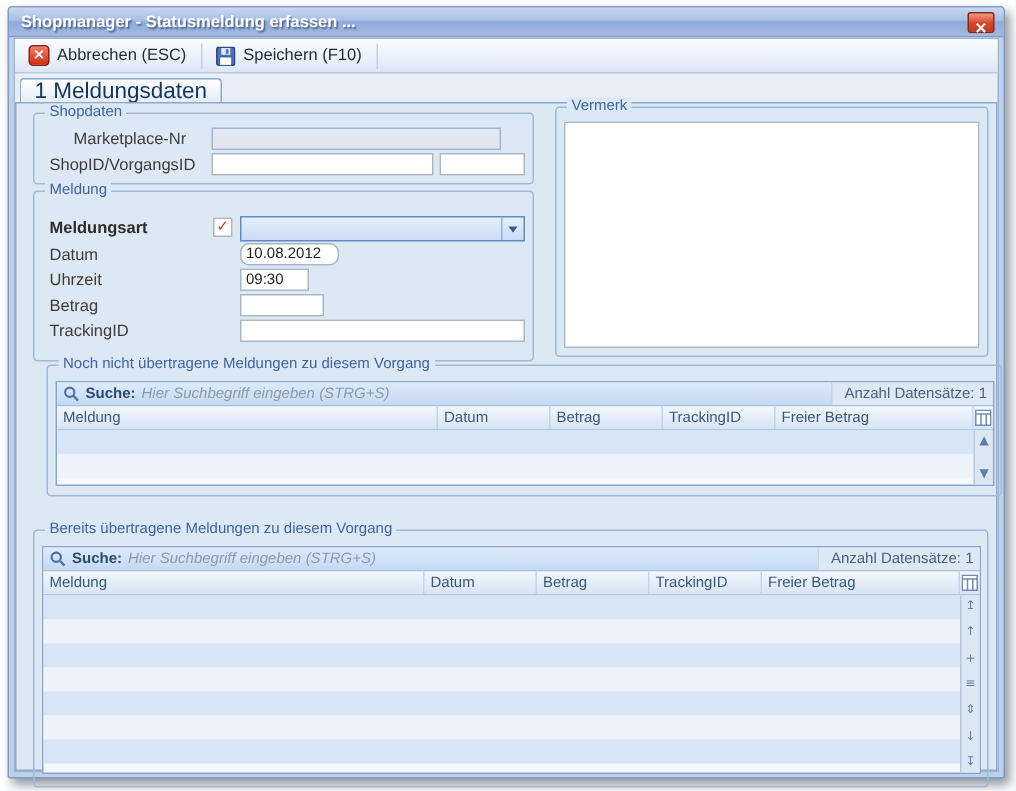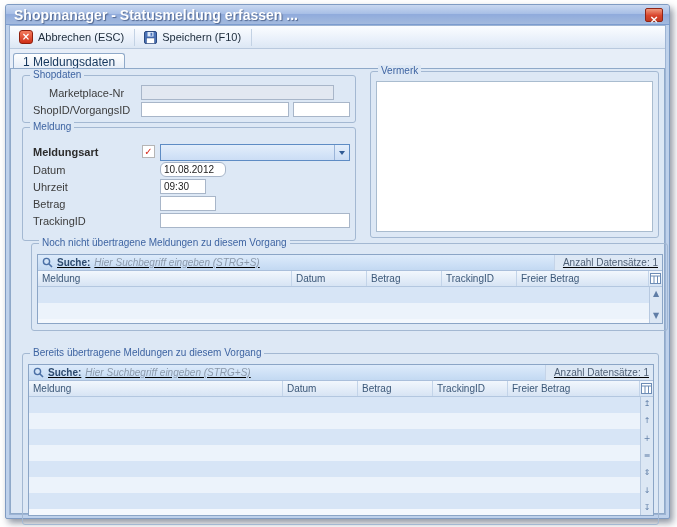--- a/index.html
+++ b/index.html
@@ -5,21 +5,21 @@
   * { margin:0; padding:0; box-sizing:border-box; font-family:"Liberation Sans","DejaVu Sans",sans-serif; }
   html,body { width:677px; height:527px; background:#ffffff; overflow:hidden; position:relative; }
 
   .window { position:absolute; left:5px; top:4px; width:665px; height:515px;
             background:#bed1eb; border:1px solid #7f9bc2; border-radius:3px 3px 2px 2px;
             box-shadow:3px 4px 7px rgba(70,80,100,.6); }
 
   .titlebar { position:absolute; left:0; top:0; right:0; height:20px; border-radius:2px 2px 0 0;
               background:linear-gradient(180deg,#c9d8f0 0%,#a8bfe6 45%,#90abdc 50%,#a3bade 100%);
               border-bottom:1px solid #7c9ccf; display:flex; align-items:center; padding:0 8px; }
-  .title { color:#ffffff; font-size:14px; font-weight:bold; text-shadow:1px 1px 1px rgba(40,60,100,.65); }
+  .title { color:#ffffff; font-size:11px; font-weight:bold; text-shadow:1px 1px 1px rgba(40,60,100,.65); }
   .close-btn { position:absolute; right:6px; top:3px; width:18px; height:14px;
                background:linear-gradient(180deg,#f09a7e,#d9442c 55%,#c03a22);
                border:1px solid #8f2516; border-radius:2px; color:#fff; text-align:center; cursor:default; }
   .close-btn span { font-size:11px; font-weight:bold; line-height:12px; font-family:"DejaVu Sans",sans-serif; }
 
   .client { position:absolute; left:3px; top:20px; right:3px; bottom:3px; background:#e7eef8;
             border:1px solid #9db4d4; }
 
   .toolbar { position:absolute; left:0; top:0; right:0; height:23px;
              background:linear-gradient(180deg,#fbfdff,#e9f0fa 60%,#dce7f4);
@@ -27,21 +27,21 @@
   .tb-btn { height:19px; display:flex; align-items:center; gap:5px; padding:0 7px 0 5px;
             font-size:11px; color:#1c2b3a; border-radius:2px; }
   .tb-sep { width:1px; height:17px; background:#c3d2e4; margin:0 3px; }
   .icon-cancel { width:14px; height:14px; border-radius:3px;
                  background:linear-gradient(180deg,#f47b5e,#cf2e16); border:1px solid #8f1f0d;
                  color:#fff; text-align:center; }
   .icon-cancel span { font-size:10px; font-weight:bold; line-height:12px; display:block; font-family:"DejaVu Sans",sans-serif; }
   .icon-save { width:14px; height:14px; display:flex; align-items:center; justify-content:center; }
 
   .tabstrip { position:absolute; left:3px; top:26px; height:17px; }
-  .tab { display:inline-block; height:17px; padding:0 9px; font-size:12px; color:#14365c;
+  .tab { display:inline-block; height:17px; padding:0 9px; font-size:15px; color:#14365c;
          background:linear-gradient(180deg,#ffffff,#e2ebf7); border:1px solid #8fa9c9; border-bottom:none;
          border-radius:3px 3px 0 0; line-height:16px; }
 
   .tabpage { position:absolute; left:0; top:42px; right:0; bottom:0;
              border:1px solid #8fa9c9; background:#dde8f5; }
 
   .gb { position:absolute; border:1px solid #a3b8d2; border-radius:3px; }
   .gb-legend { position:absolute; top:-7px; left:7px; background:#dde8f5; padding:0 3px;
                font-size:10px; color:#3e64a2; white-space:nowrap; }
 
@@ -63,21 +63,21 @@
   .combo-arrow { width:15px; border-left:1px solid #9ab4d8; display:flex; align-items:center; justify-content:center; }
   .tri { display:block; width:0; height:0; border-left:3px solid transparent; border-right:3px solid transparent;
          border-top:4px solid #2f5a94; }
 
   .vermerk-area { position:absolute; left:5px; top:9px; width:277px; height:151px;
                   background:#ffffff; border:1px solid #a9bccf; resize:none; outline:none;
                   font-size:10px; color:#222; }
 
   .grid { position:absolute; border:1px solid #8ba5c6; background:#f4f8fd;
           display:flex; flex-direction:column; }
-  .srow { height:16px; display:flex; border-bottom:1px solid #aabfdb; flex:0 0 16px;text-decoration:underline; }
+  .srow { height:16px; display:flex; border-bottom:1px solid #aabfdb; flex:0 0 16px; }
   .sband { flex:1; background:linear-gradient(180deg,#ddebfb,#c3d9f2); display:flex; align-items:center;
            padding:0 4px; gap:4px; }
   .slabel { font-size:10px; font-weight:bold; color:#2d4a6e; }
   .sinput { flex:1; background:transparent; border:none; outline:none; font-size:10px;
             font-style:italic; color:#5a6a80; }
   .sinput::placeholder { color:#8c9aac; font-style:italic; opacity:1; }
   .scount { width:108px; background:#dde8f5; font-size:10px; color:#4f6076; display:flex;
             align-items:center; justify-content:flex-end; padding:0 4px; border-left:1px solid #c5d4e8; }
 
   .hrow { height:16px; display:flex; flex:0 0 16px;

